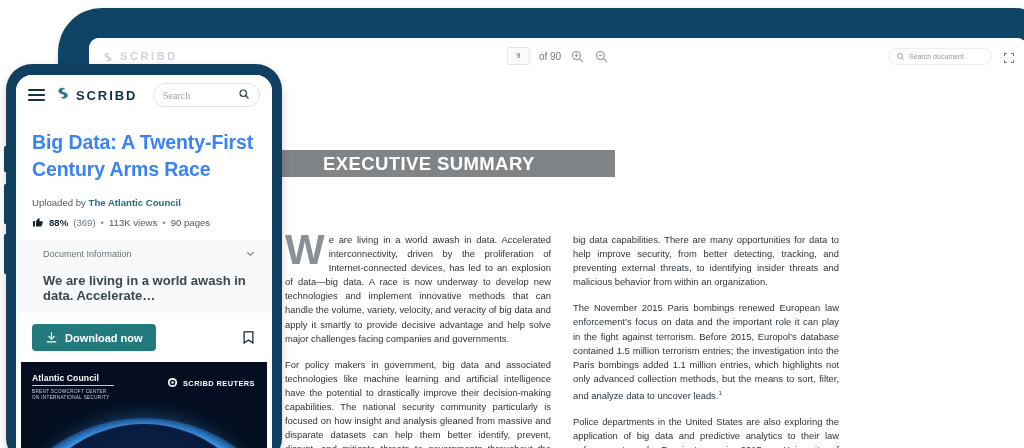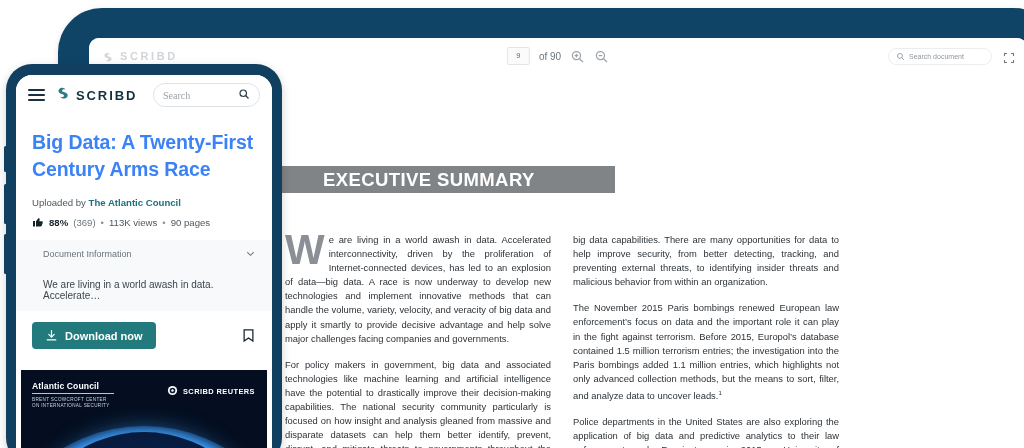--- a/index.html
+++ b/index.html
@@ -70,21 +70,21 @@
     position:absolute;left:0;top:0;width:809px;bottom:0;background:#ffffff;
     border-right:1px solid #eceef0;
   }
   .page-right-gutter{
     position:absolute;left:809px;right:0;top:0;bottom:0;background:#fff;
   }
 
   
   .doc{position:absolute;left:0;right:0;top:0;bottom:0;}
   .section-banner{
-    position:absolute;left:188px;top:92px;width:338px;height:27px;
+    position:absolute;left:188px;top:76px;width:338px;height:27px;
     background:#818487;display:flex;align-items:center;
   }
   .section-banner span{
     color:#ffffff;font-weight:700;font-size:18.5px;letter-spacing:.4px;
     margin-left:46px;white-space:nowrap;
   }
   .col{
     position:absolute;top:159px;width:266px;
     font-size:9.4px;line-height:14.1px;color:#2d3338;text-align:justify;
   }
@@ -145,24 +145,24 @@
   .dot{color:#8b949a;}
   .thumb-icon{width:12px;height:12px;display:inline-block;}
   .ph-info{
     margin:12px 0 0 0;background:#f7f9fa;padding:8px 16px 10px 27px;
   }
   .ph-info-head{
     display:flex;align-items:center;justify-content:space-between;
     font-size:9px;color:#69737a;
   }
   .chev{width:11px;height:11px;opacity:.7;}
-  .ph-info-body{font-size:10px;color:#3c464d;margin-top:20px;}
+  .ph-info-body{font-size:13px;color:#3c464d;margin-top:14px;font-weight:bold;}
   .ph-actions{
     display:flex;align-items:center;justify-content:space-between;
-    padding:11px 16px 21px 16px;
+    padding:11px 16px 11px 16px;
   }
   .dl-btn{
     display:flex;align-items:center;gap:7px;background:#237a7d;color:#fff;
     border:0;border-radius:4px;padding:7px 13px;font-size:11px;font-weight:700;
     font-family:inherit;cursor:pointer;
   }
   .dl-icon{width:13px;height:13px;}
   .bm-icon{width:15px;height:19px;}
   
   .cover{

